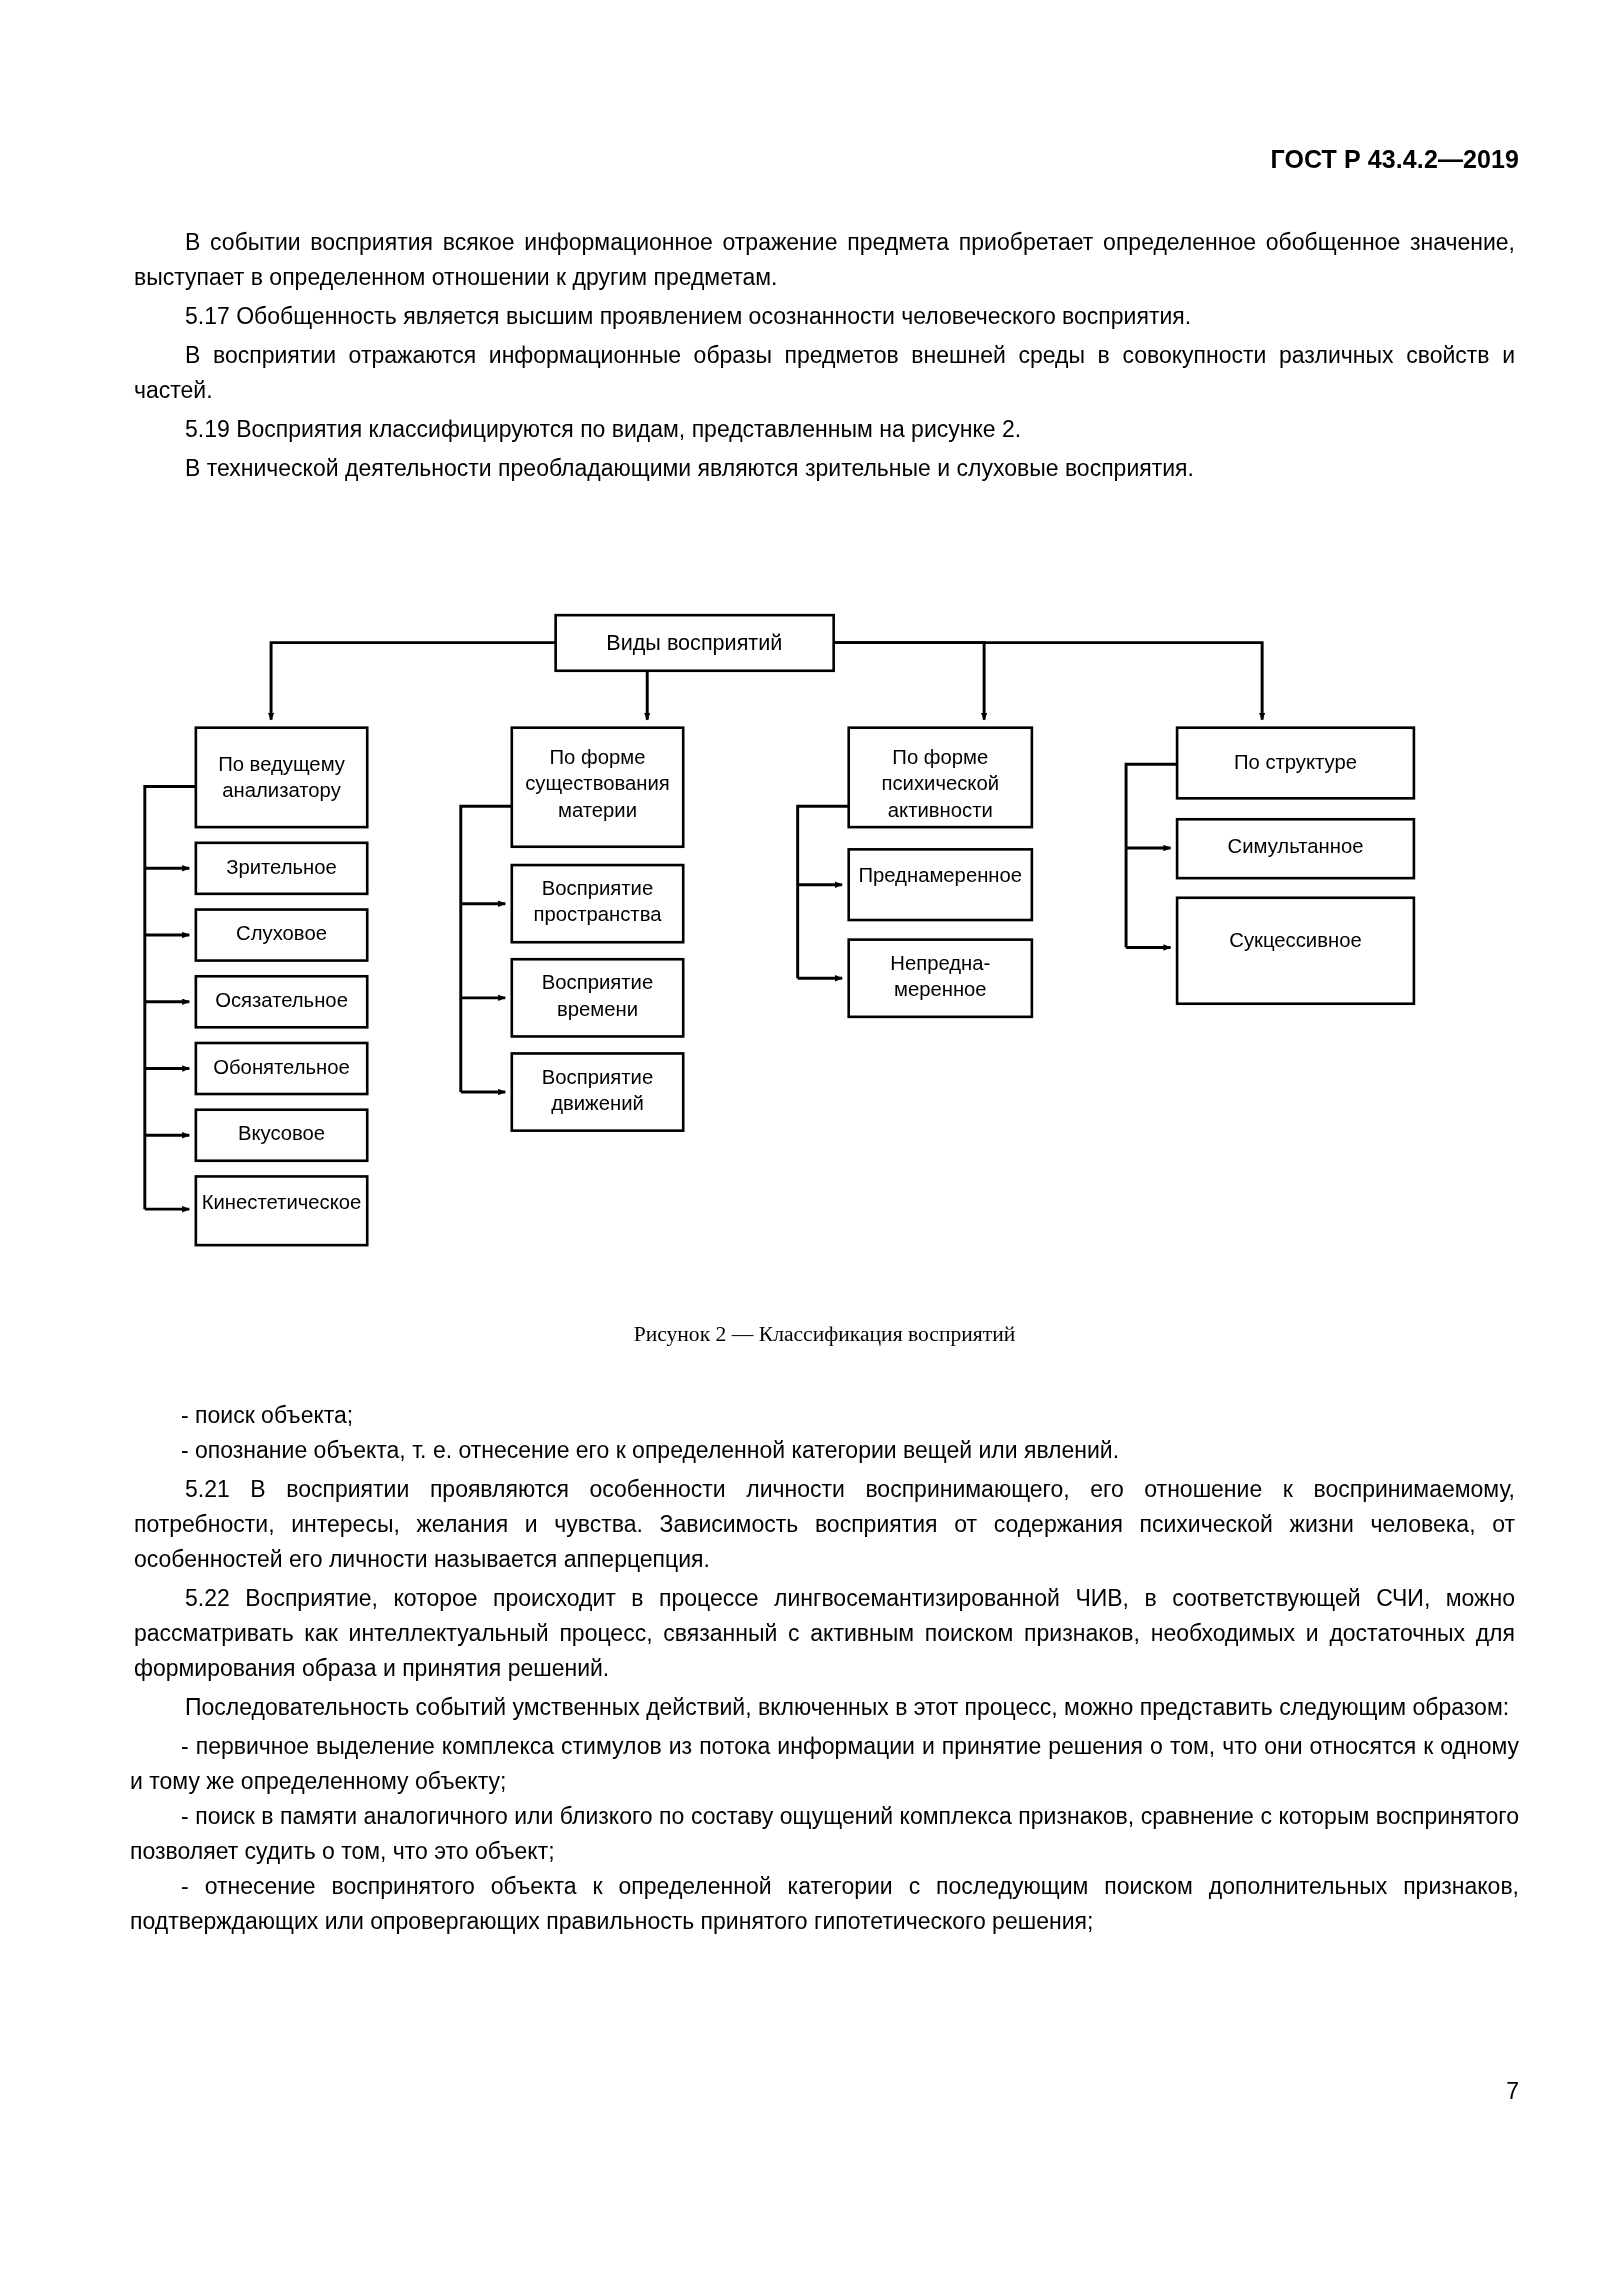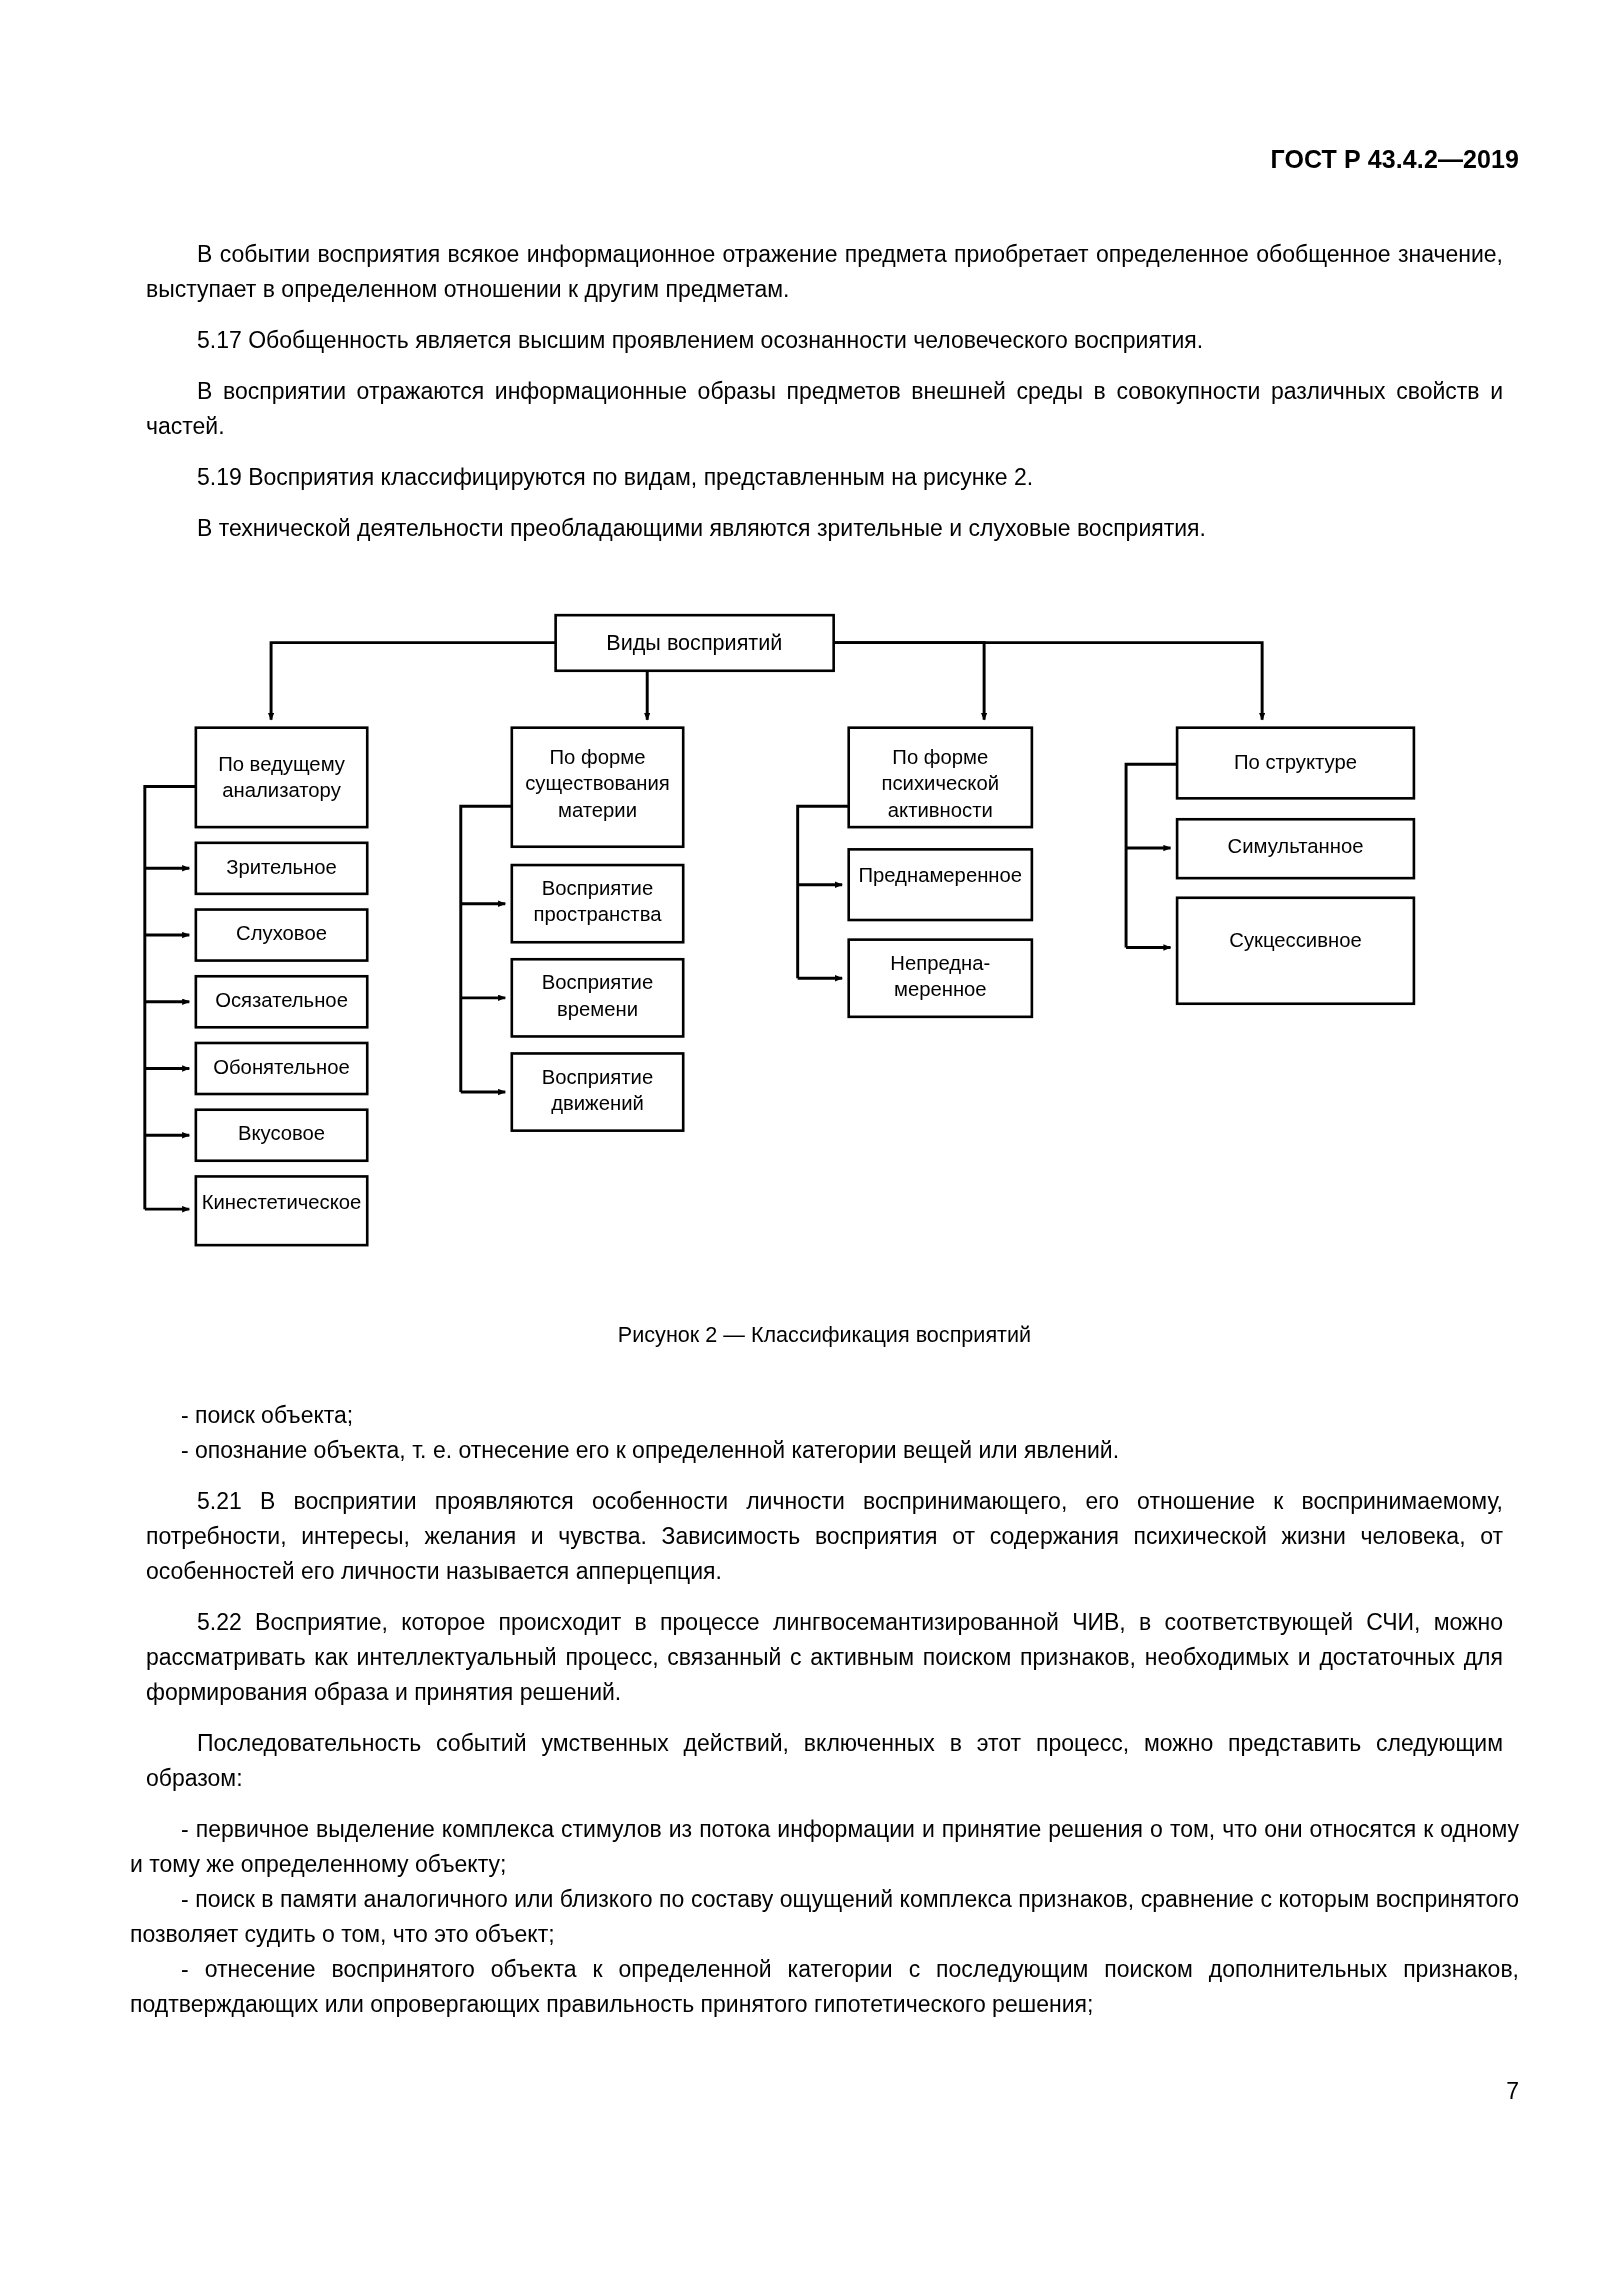--- a/index.html
+++ b/index.html
@@ -37,21 +37,21 @@
     left: 116px;
     width: 1389px;
     font-size: 23px;
     line-height: 35px;
     text-align: justify;
     text-justify: inter-word;
   }
   .text-top { top: 221px; }
   .text-bottom { top: 1398px; }
   .para {
-    margin: 16px;
+    margin: 4px;
     text-indent: 51px;
     text-align: justify;
   }
   .dash-item {
     margin: 0;
     text-indent: 51px;
     text-align: justify;
   }
   
   .figure-wrap {
@@ -62,20 +62,21 @@
     height: 785px;
   }
   .figure-svg { display:block; }
   .fig-caption {
     position: absolute;
     left: 116px;
     top: 1322px;
     width: 1389px;
     text-align: center;
     font-size: 21.6px;
+    font-family: Liberation Serif, serif;
   }
   
   .page-number {
     position: absolute;
     right: 118px;
     top: 2078px;
     font-size: 23px;
   }
   svg text {
     font-family: "Liberation Sans", sans-serif;

